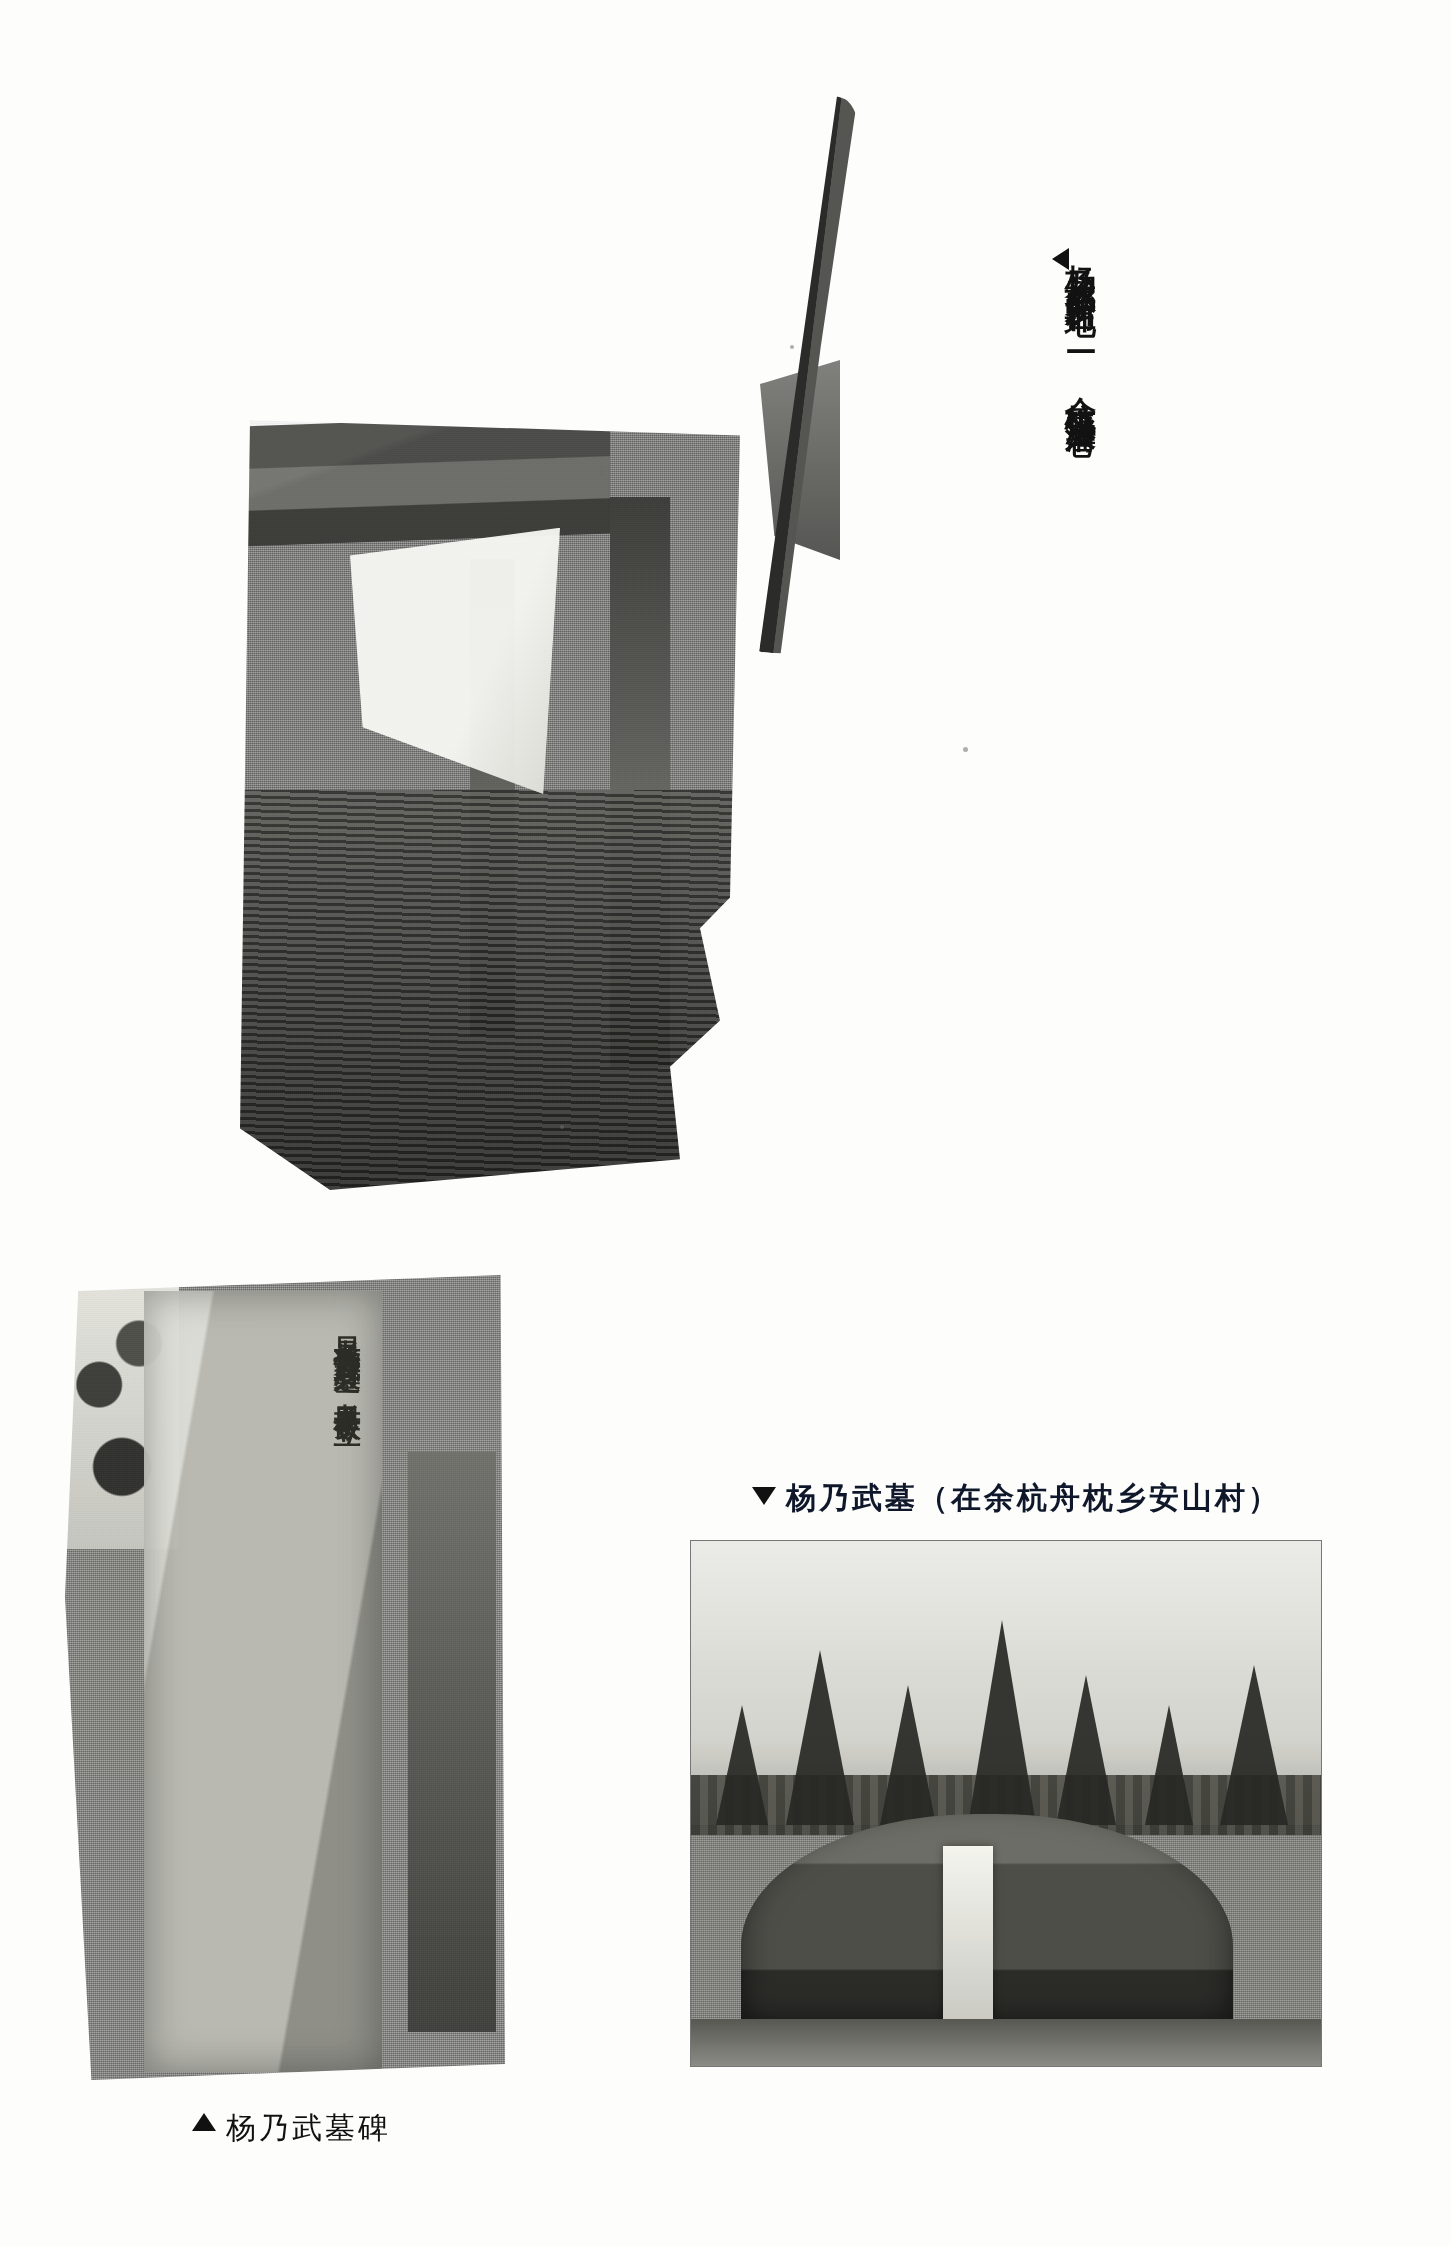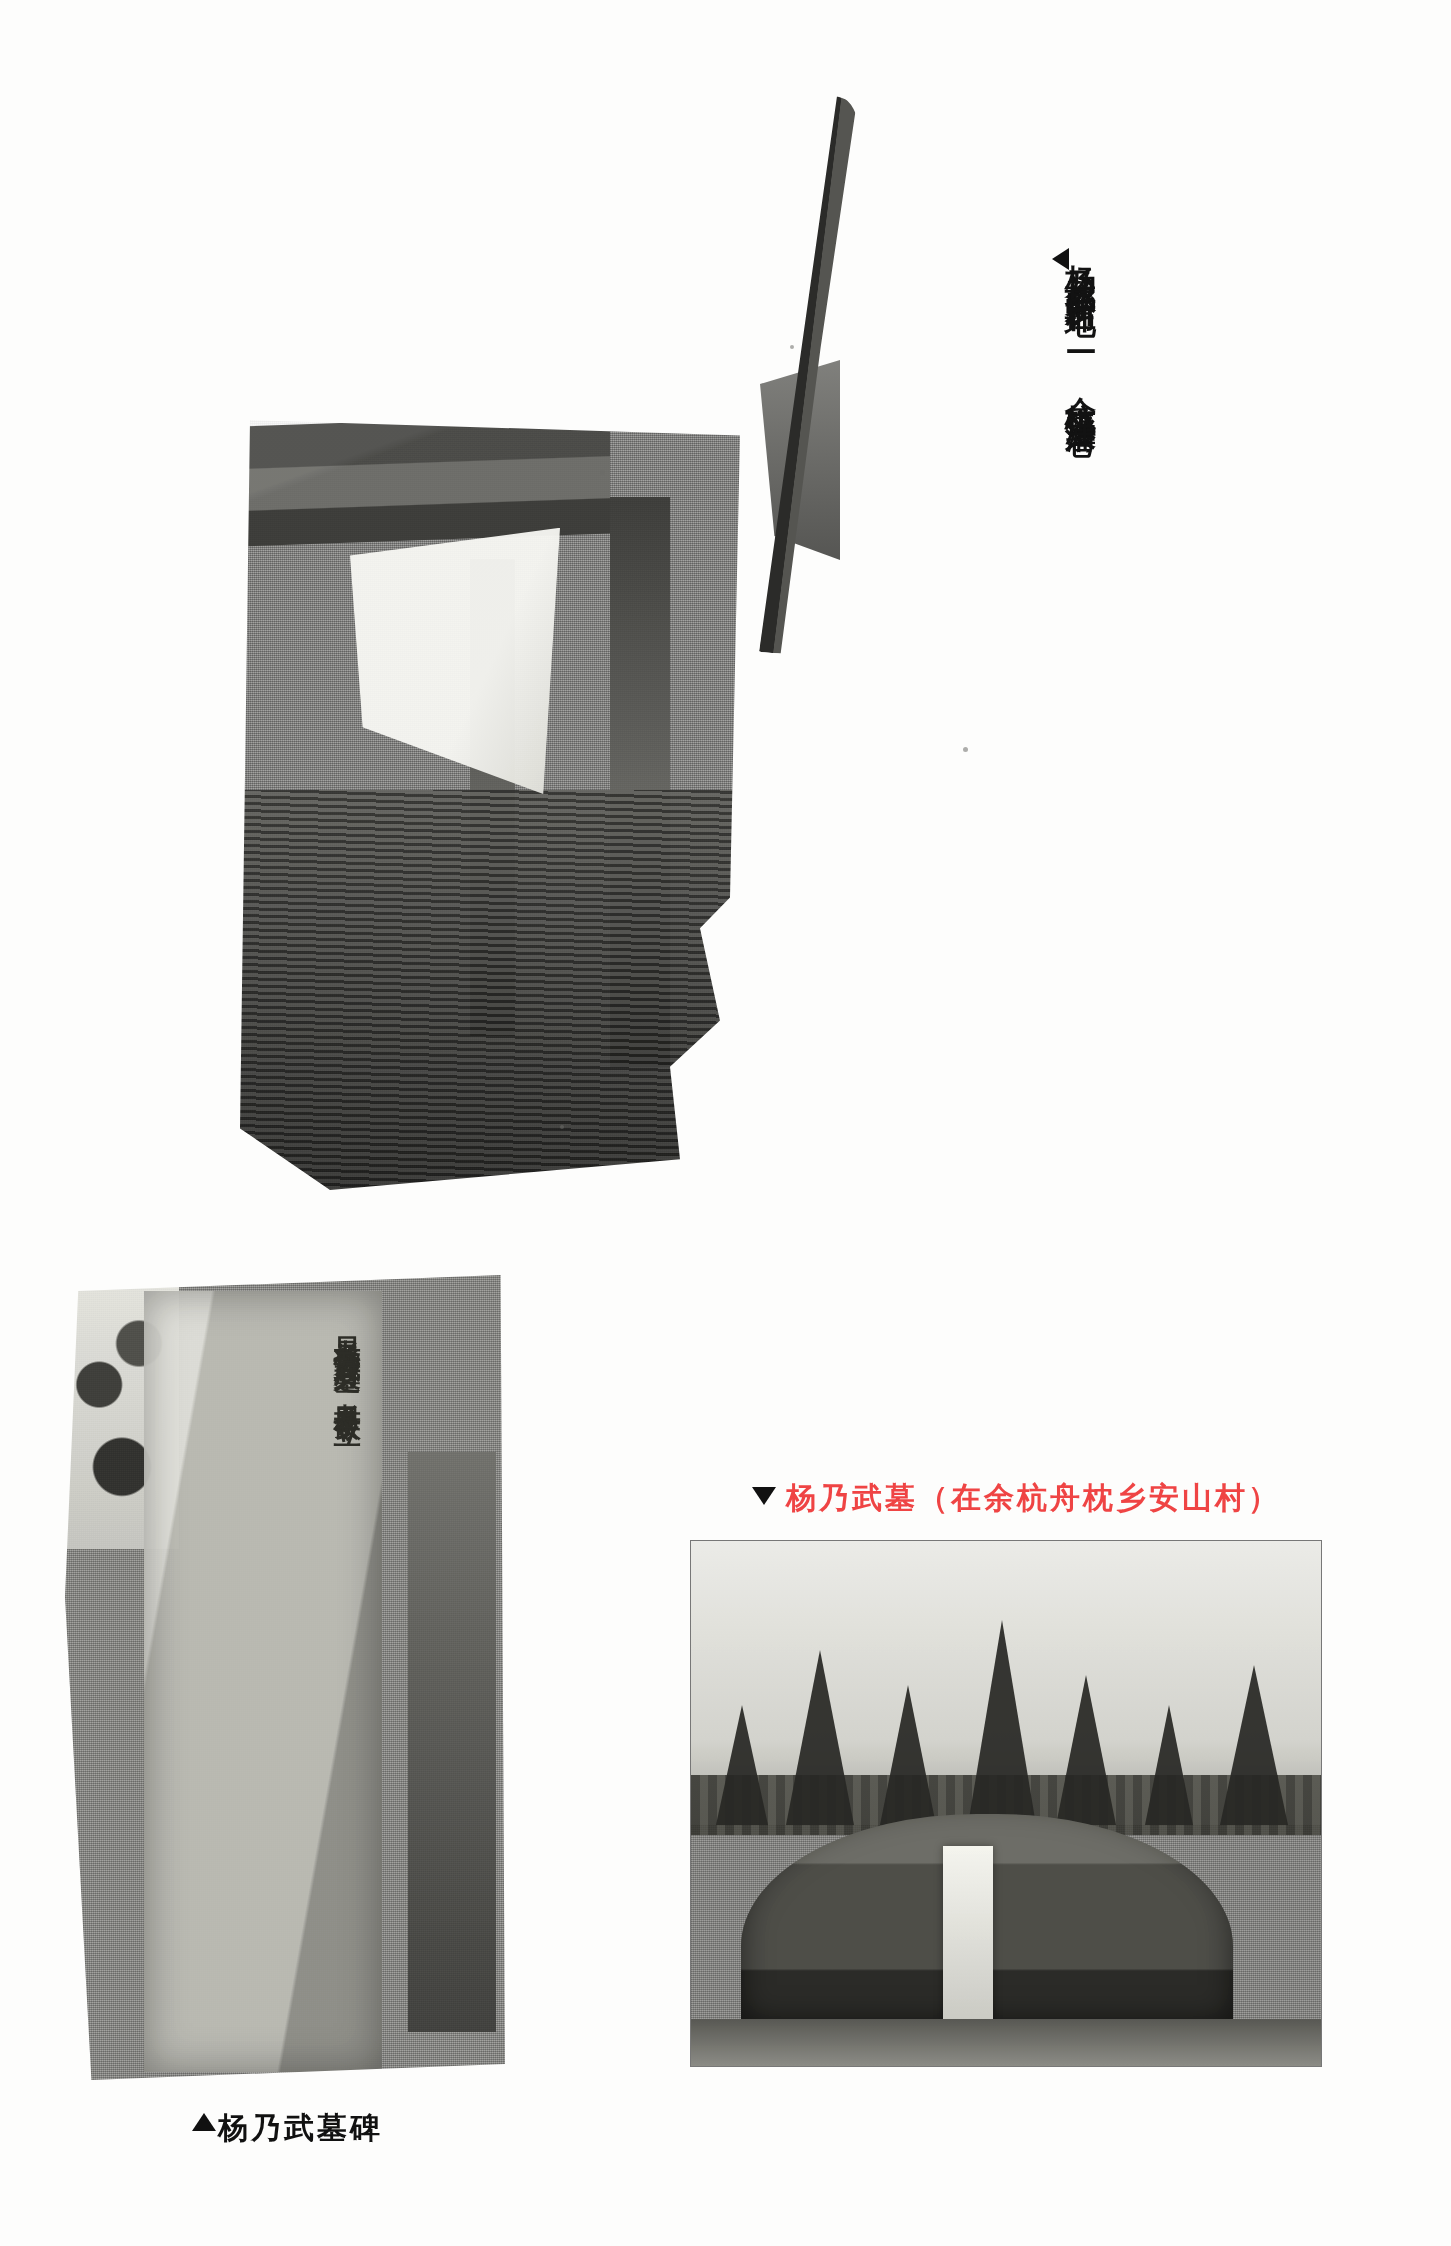--- a/index.html
+++ b/index.html
@@ -265,43 +265,43 @@
     background: linear-gradient(180deg, #5a5a55, #8b8b85);
   }
 
   
   #caption-grave {
     position: absolute;
     left: 752px;
     top: 1478px;
     font-size: 30px;
     letter-spacing: 3px;
-    color: #ef4444;
+    color: #0f172a;
     font-weight: 600;
     white-space: nowrap;
   }
   #caption-grave-arrow {
     position: absolute;
     left: 752px;
     top: 1487px;
     width: 0; height: 0;
     border-left: 12px solid transparent;
     border-right: 12px solid transparent;
     border-top: 18px solid #111;
   }
   #caption-grave-text { margin-left: 34px; }
 
   #caption-stele {
     position: absolute;
-    left: 184px;
+    left: 192px;
     top: 2108px;
     font-size: 30px;
     letter-spacing: 3px;
     color: #111;
-    font-weight: 700;
+    font-weight: 400;
     white-space: nowrap;
   }
   #caption-stele-arrow {
     position: absolute;
     left: 192px;
     top: 2113px;
     width: 0; height: 0;
     border-left: 12px solid transparent;
     border-right: 12px solid transparent;
     border-bottom: 18px solid #111;

